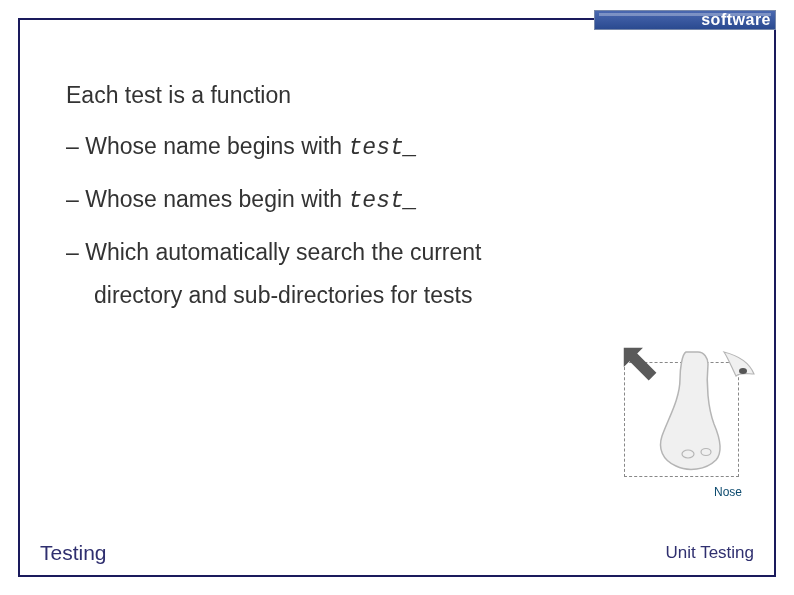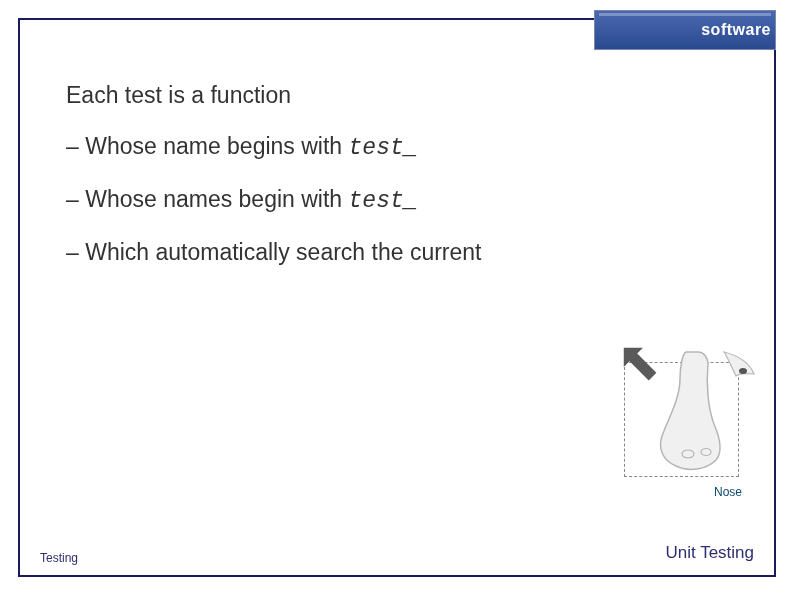--- a/index.html
+++ b/index.html
@@ -17,21 +17,21 @@
     left: 18px;
     right: 18px;
     bottom: 18px;
     border: 2px solid #1a1a5c;
   }
   .logo {
     position: absolute;
     top: 10px;
     right: 18px;
     width: 182px;
-    height: 40px;
+    height: 20px;
     background: #fff;
     border: 1px solid #7788aa;
     display: flex;
     align-items: stretch;
     font-weight: bold;
     font-size: 16px;
     z-index: 2;
   }
   .logo-left {
     flex: 1;
@@ -117,21 +117,21 @@
     position: absolute;
     right: 52px;
     top: 485px;
     font-size: 12px;
     color: #0c4a6e;
   }
   .footer-left {
     position: absolute;
     bottom: 30px;
     left: 40px;
-    font-size: 12px;
+    font-size: 21px;
     color: #2f2f6f;
   }
   .footer-right {
     position: absolute;
     bottom: 32px;
     right: 40px;
     font-size: 17px;
     color: #2f2f6f;
   }
 </style>
@@ -146,20 +146,21 @@
 
 <div class="content">
   <p>Each test is a function</p>
   <p class="indent">
     <span>– Whose name begins with </span><code class="mono">test_</code>
   </p>
   <p class="indent">
     <span>– Whose names begin with </span><code class="mono">test_</code>
   </p>
   <p class="indent">– Which automatically search the current</p>
+  <p class="indent2" style="margin-top:-8px">directory and sub-directories for tests</p>
 </div>
 
 <div class="nose-fig">
   <div class="nose-dashed"></div>
   <svg class="arrow" viewBox="0 0 50 50">
     <polygon points="6,6 26,6 20,12 40,32 32,40 12,20 6,26" fill="#5a5a5a"></polygon>
   </svg>
   <svg class="nose-svg" viewBox="0 0 130 140">
     <path d="M58 8 C54 10 52 25 52 35 C52 55 40 75 34 92 C30 104 34 116 48 122 C60 128 78 126 88 116 C95 108 92 94 86 80 C80 64 78 40 80 20 C80 14 76 8 70 8 Z" fill="#f0f0f0" stroke="#b5b5b5" stroke-width="1.5"></path>
     <ellipse cx="60" cy="110" rx="6" ry="4" fill="none" stroke="#b5b5b5" stroke-width="1.2"></ellipse>

